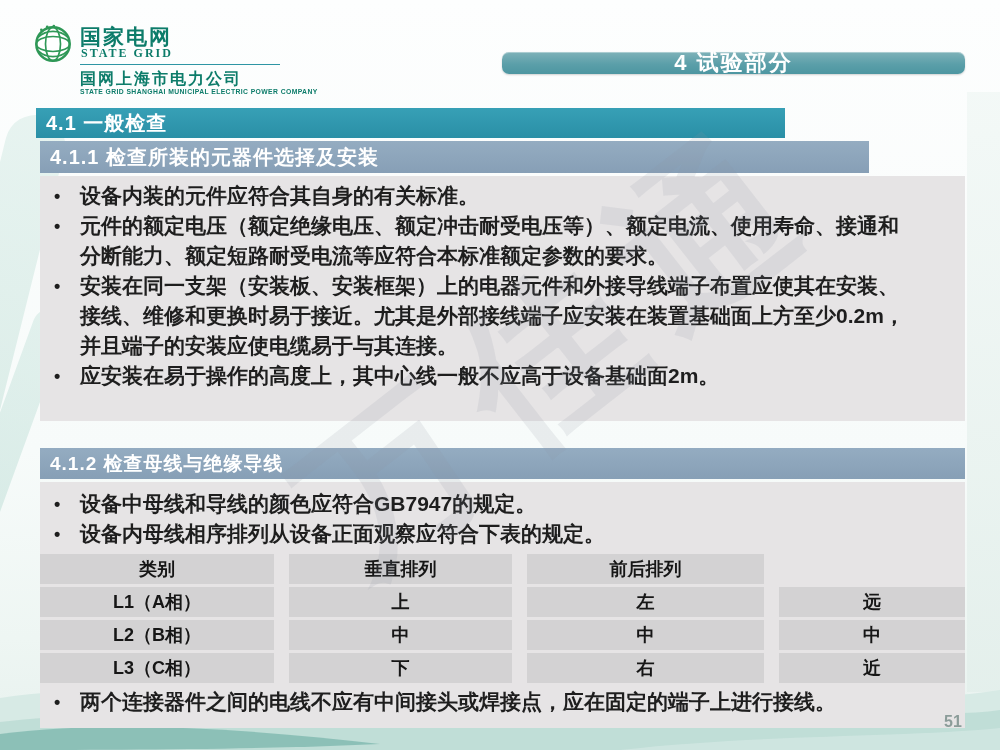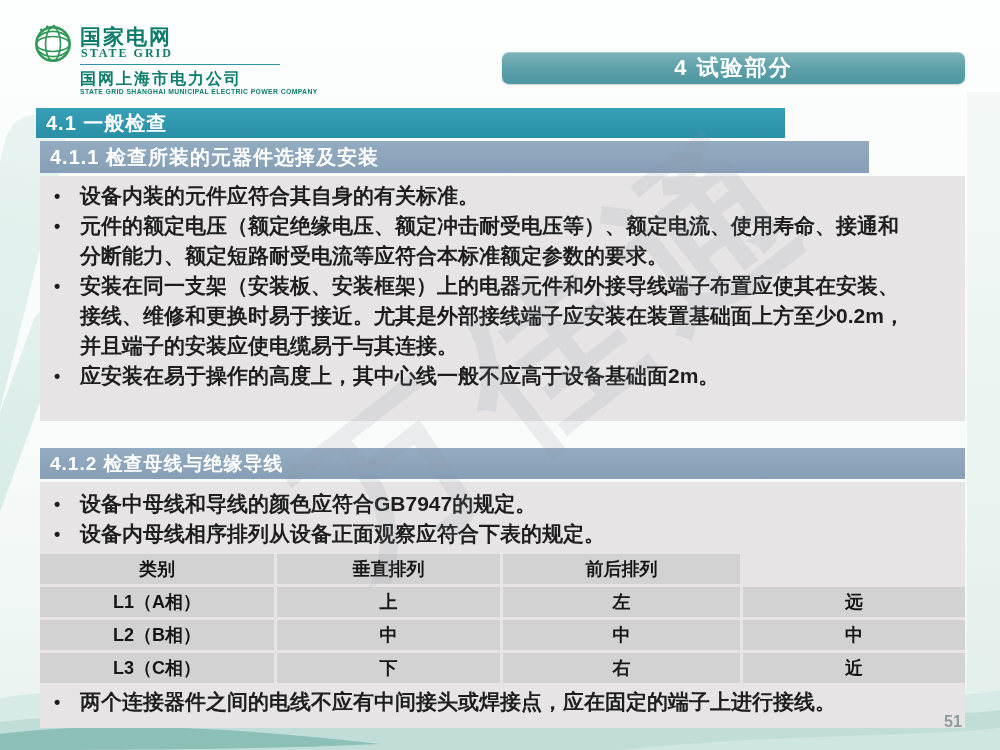--- a/index.html
+++ b/index.html
@@ -25,40 +25,40 @@
   }
   
   .logo-wrap{position:absolute;left:30px;top:14px;width:330px;height:84px;}
   .logo-globe{position:absolute;left:3px;top:10px;width:40px;height:40px;}
   .brand-cn{position:absolute;left:50px;top:9px;font-size:21px;font-weight:bold;color:#0d7c6a;letter-spacing:2px;}
   .brand-en{position:absolute;left:51px;top:32px;font-size:12px;font-weight:bold;color:#0d7c6a;letter-spacing:2px;font-family:"Liberation Serif","DejaVu Serif",serif;}
   .brand-line{position:absolute;left:50px;top:50px;width:200px;height:1px;background:#2e95a4;}
   .company-cn{position:absolute;left:50px;top:55px;font-size:16px;font-weight:bold;color:#0d7c6a;letter-spacing:2px;}
   .company-en{position:absolute;left:50px;top:74px;font-size:6.8px;font-weight:bold;color:#0d7c6a;letter-spacing:.4px;}
   .chapter-bar{
-    position:absolute;left:502px;top:52px;width:463px;height:32px;border-radius:7px;
+    position:absolute;left:502px;top:52px;width:463px;height:22px;border-radius:7px;
     background:linear-gradient(180deg,#7fb2b9 0%,#5b9fa9 55%,#4d96a1 100%);
     box-shadow:0 1px 2px rgba(0,0,0,.18), inset 0 1px 0 rgba(255,255,255,.35);
     display:flex;align-items:center;justify-content:center;
     color:#fff;font-size:22px;font-weight:bold;letter-spacing:2px;z-index:2;
   }
   
   .bar{position:absolute;display:flex;align-items:center;color:#fff;font-weight:bold;z-index:2;}
   .bar-teal{left:36px;top:108px;width:749px;height:30px;background:linear-gradient(180deg,#37a0b6,#2a8fa6);padding-left:10px;font-size:20px;letter-spacing:1px;}
   .bar-slate1{left:40px;top:141px;width:829px;height:32px;background:linear-gradient(180deg,#94acc1,#879fb6);padding-left:10px;font-size:20px;letter-spacing:1px;}
   .bar-slate2{left:40px;top:448px;width:925px;height:31px;background:linear-gradient(180deg,#94acc1,#879fb6);padding-left:10px;font-size:19px;letter-spacing:1px;}
   
   .panel{position:absolute;background:#e6e4e5;z-index:2;}
   .panel1{left:40px;top:176px;width:925px;height:245px;padding-top:5px;}
   .panel2{left:40px;top:482px;width:925px;height:246px;padding-top:7px;}
   .bline{position:relative;line-height:30px;font-size:21px;font-weight:bold;color:#1e1e1e;padding-left:40px;white-space:nowrap;}
   .bline .dot{position:absolute;left:14px;top:0;font-size:18px;color:#1e1e1e;}
   
   .ptable{margin:5px 0 0 0;width:925px;}
-  .trow{display:grid;grid-template-columns:234px 223px 237px 1fr;column-gap:3px;margin-bottom:3px;}
+  .trow{display:grid;grid-template-columns:234px 223px 237px 1fr;column-gap:15px;margin-bottom:3px;}
   .cell{background:#d3d2d3;height:30px;line-height:30px;text-align:center;font-size:18px;font-weight:bold;color:#161616;}
   .after-gap{margin-top:4px;}
   .pagenum{position:absolute;left:944px;top:713px;font-size:16px;font-weight:bold;color:#8b9c99;z-index:4;}
 </style>
 </head>
 <body>
 
 <div class="slide">
 
   <div class="ribbon ribbon1"></div>

